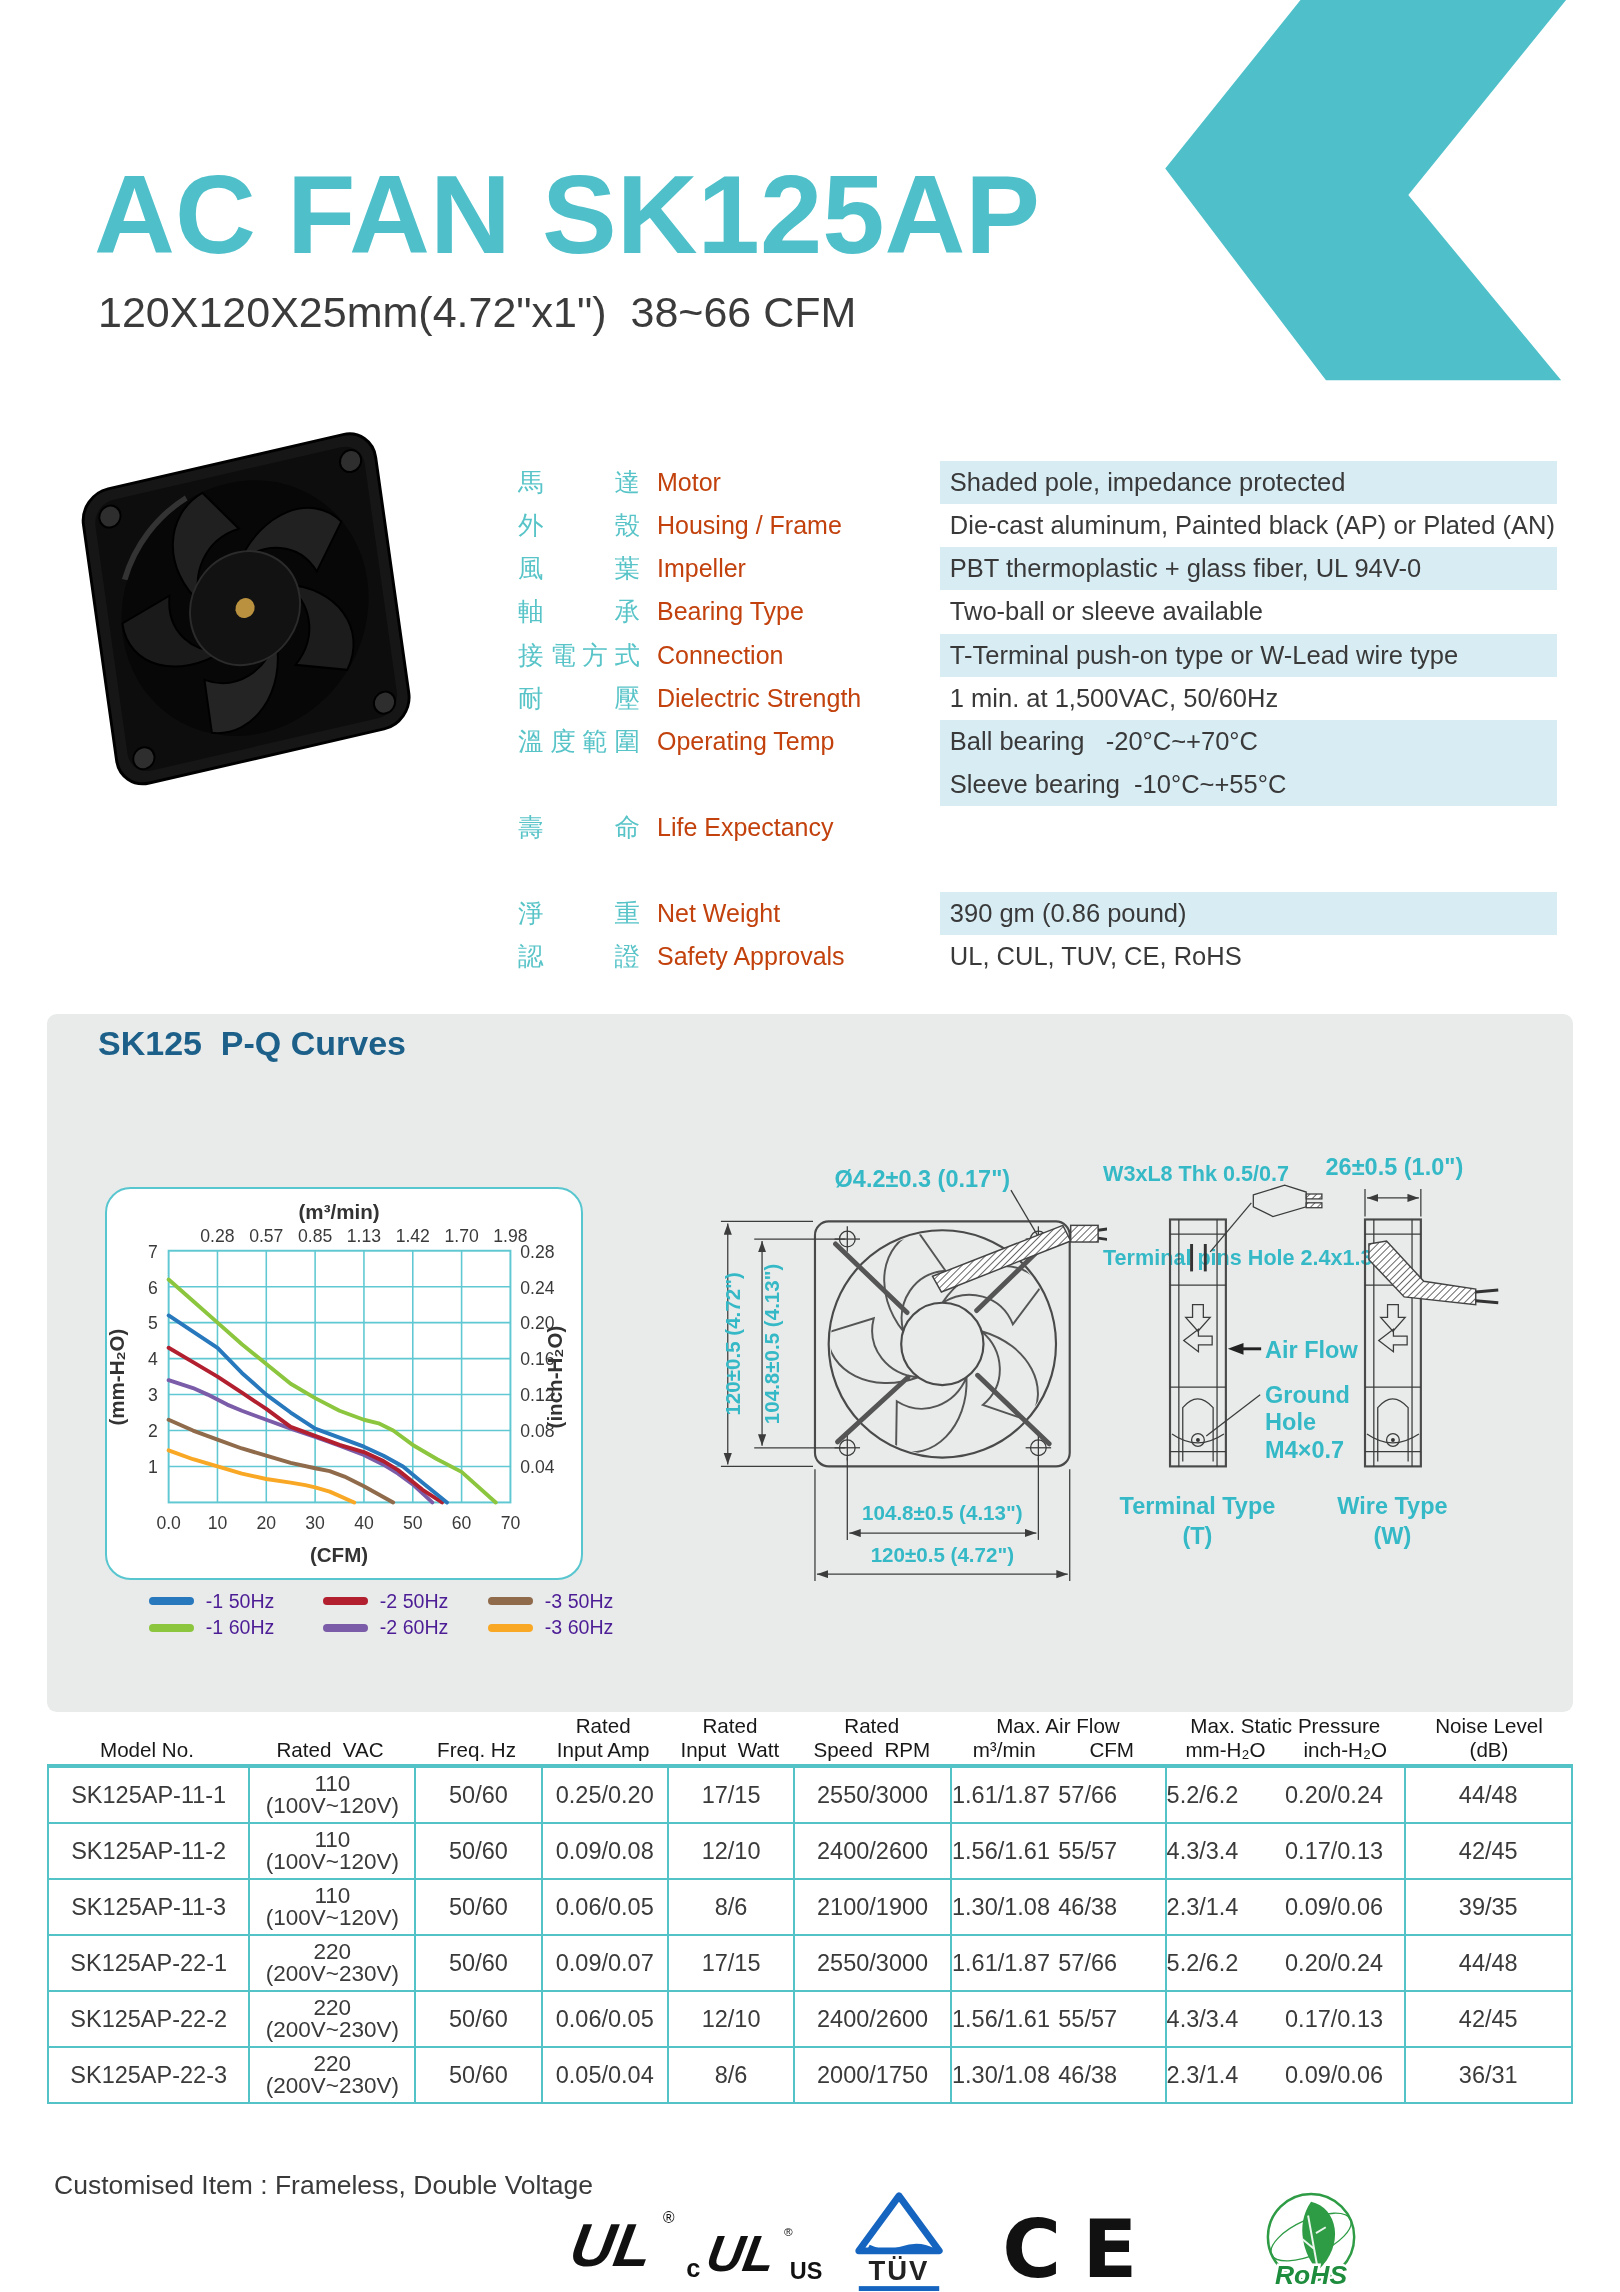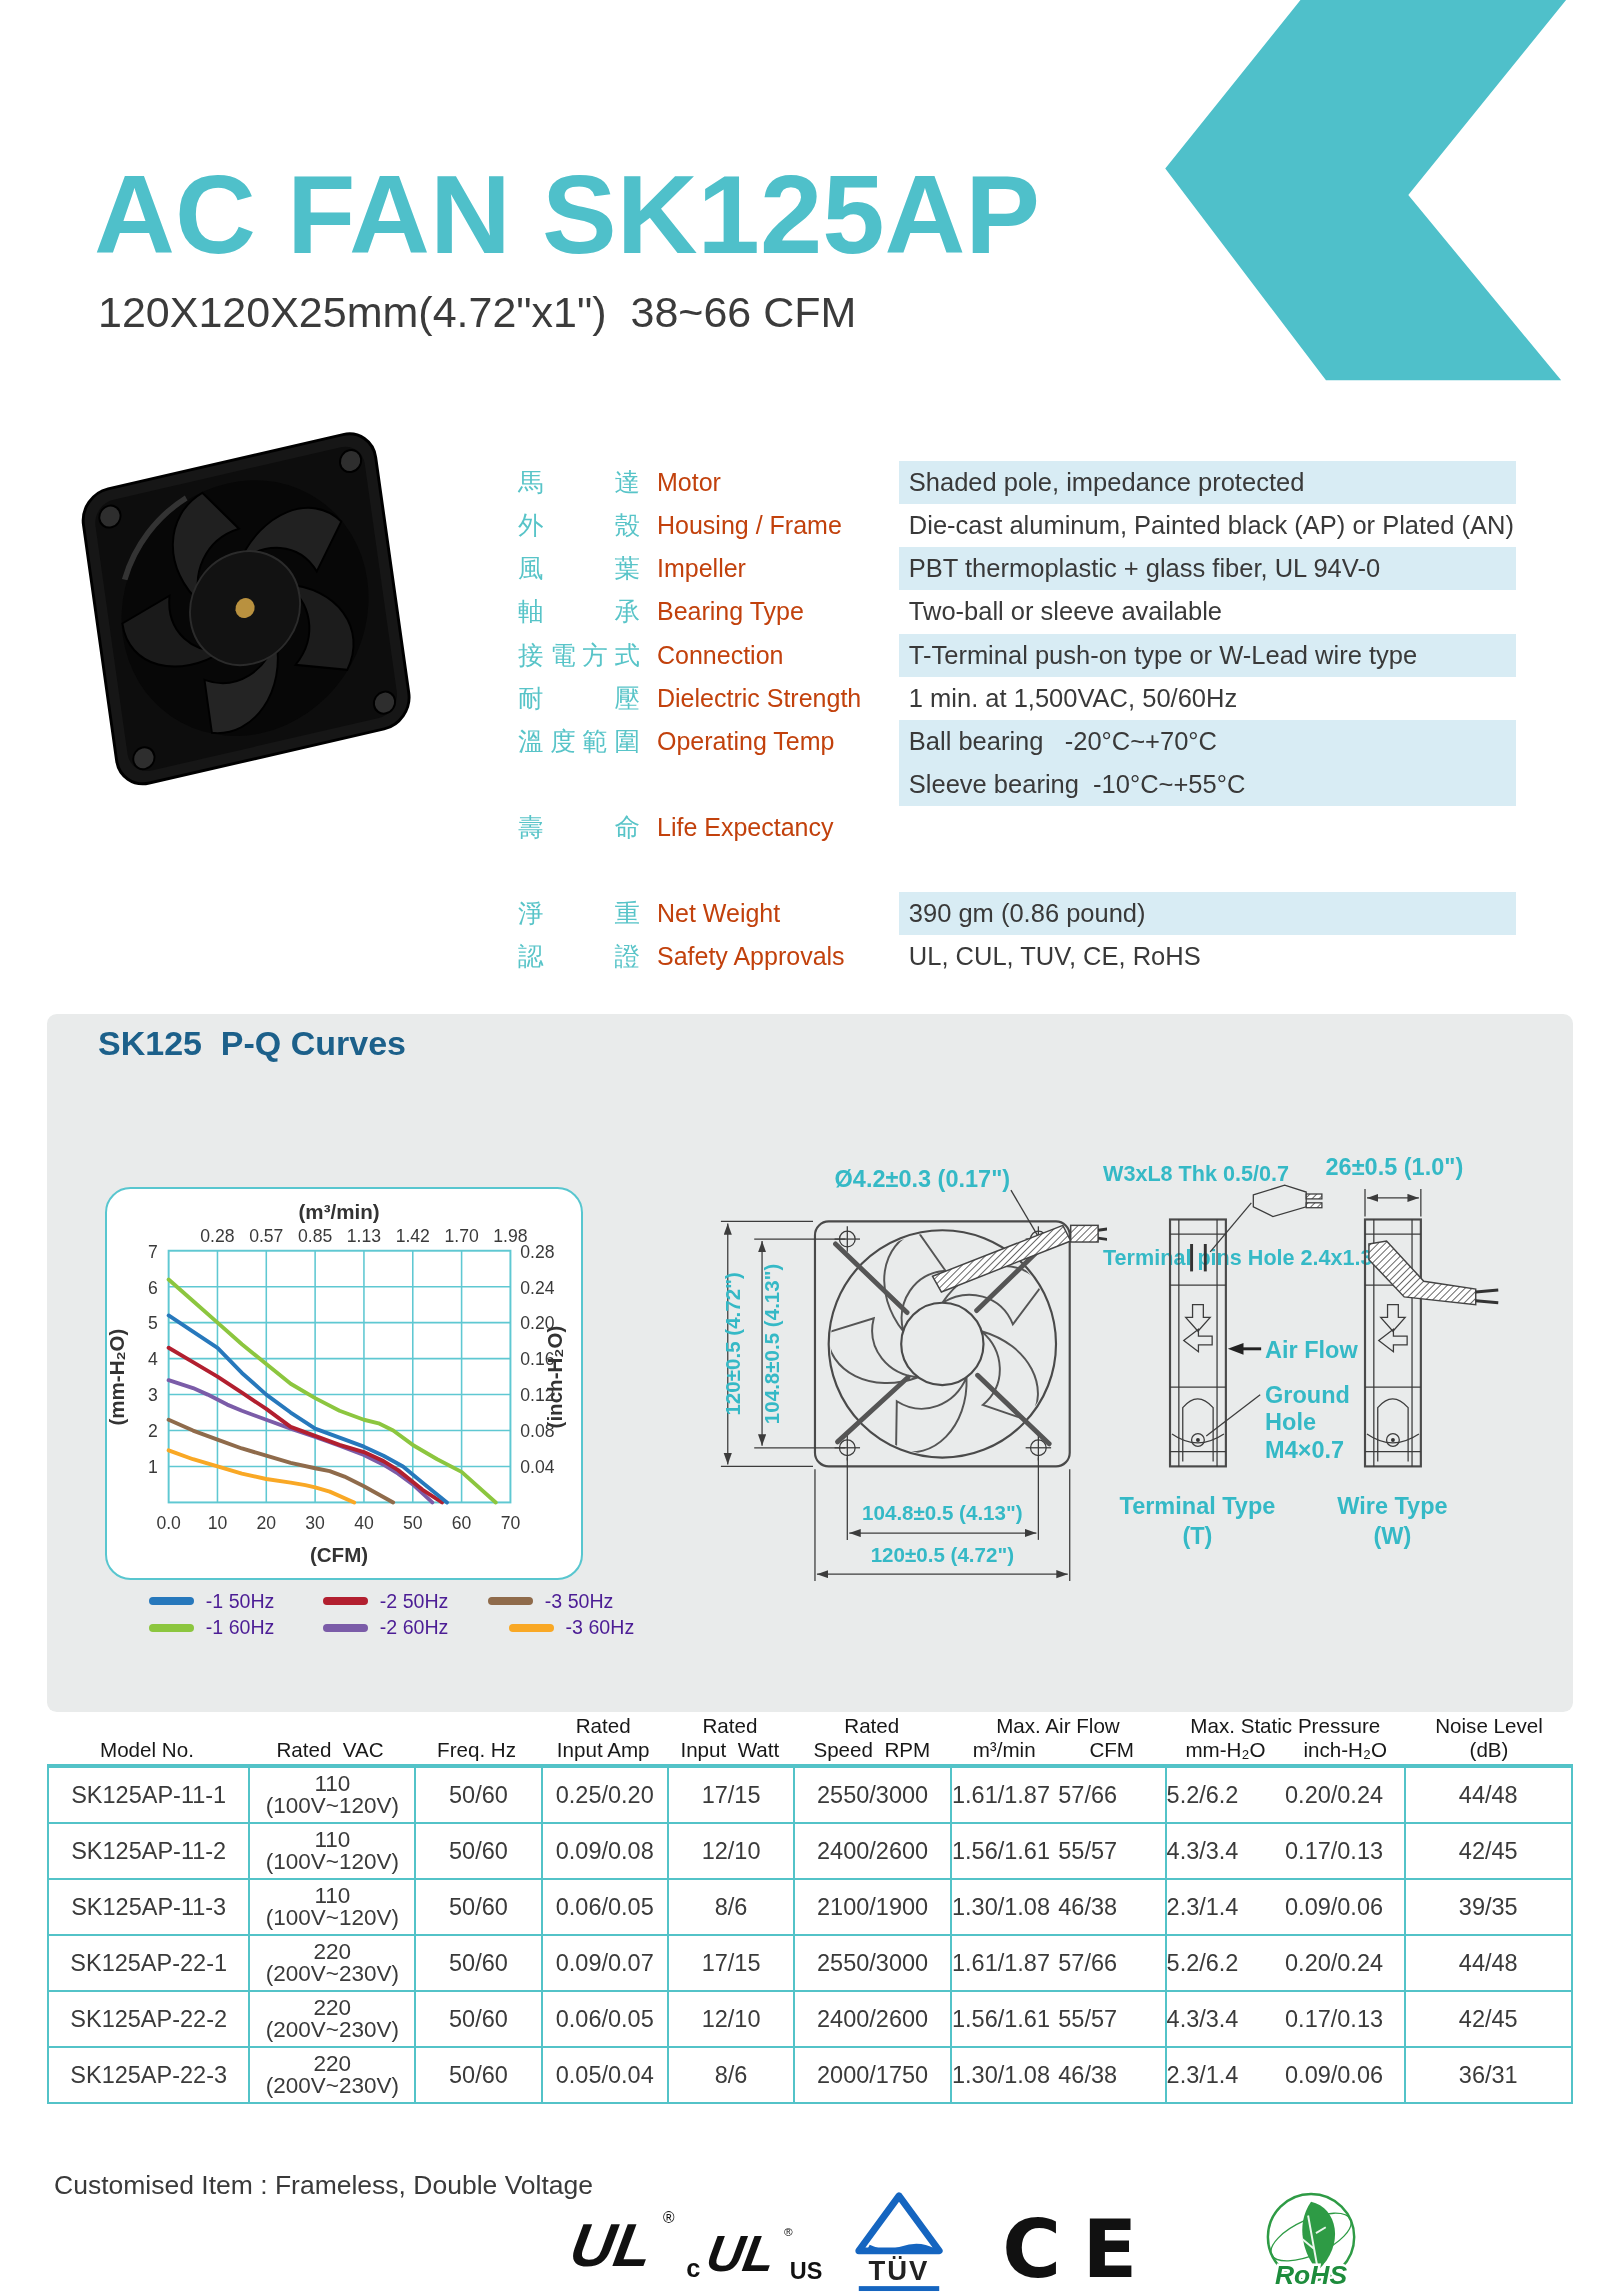--- a/index.html
+++ b/index.html
@@ -14,21 +14,21 @@
 
   
   .fan-photo{position:absolute;left:51px;top:319px;width:392px;height:588px;}
 
   
   #spec-rows{position:absolute;left:518px;top:461px;width:1024px;}
   .spec-row{position:absolute;left:0;width:100%;}
   .spec-zh{position:absolute;left:0;top:0;width:122px;display:flex;justify-content:space-between;
            color:#58c4c8;font-size:25.5px;line-height:43px;}
   .spec-en{position:absolute;left:139px;top:0;width:260px;font-size:25px;color:#c2410c;line-height:43px;white-space:pre;}
-  .spec-val{position:absolute;left:381px;top:0;width:617px;}
+  .spec-val{position:absolute;left:422px;top:0;width:617px;}
   .spec-line{height:43px;line-height:43px;font-size:25.5px;color:#393939;padding-left:9.8px;white-space:pre;}
   .spec-line.hl{background:#d8ecf4;}
 
   
   .pq-panel{position:absolute;left:47px;top:1014px;width:1526px;height:698px;background:#e9ebeb;border-radius:9.8px;}
   .pq-title{position:absolute;left:51px;top:9.8px;margin:0;font-size:34px;font-weight:bold;color:#1c608a;white-space:pre;}
   .chart-card{position:absolute;left:58px;top:173px;width:474px;height:389px;background:#fff;
               border:2.9px solid #58c6cf;border-radius:25.5px;}
   .chart-card svg{position:absolute;left:-2.9px;top:-2.9px;}
   .tick{font-size:18px;fill:#3a3a3a;}
@@ -289,21 +289,21 @@
         </div>
         <div class="leg-row">
           <div class="leg-item" style="width: 174px;">
             <span class="leg-swatch" style="background: rgb(140, 198, 63);"></span>
             <span class="leg-label">-1 60Hz</span>
           </div>
           <div class="leg-item" style="width: 165px;">
             <span class="leg-swatch" style="background: rgb(123, 92, 168);"></span>
             <span class="leg-label">-2 60Hz</span>
           </div>
-          <div class="leg-item" style="width: 167px; justify-content: center;">
+          <div class="leg-item" style="width: 167px;">
             <span class="leg-swatch" style="background: rgb(249, 168, 37);"></span>
             <span class="leg-label">-3 60Hz</span>
           </div>
         </div>
       </div>
 
     <svg class="front-drawing" viewBox="0 0 500 545">
       <defs>
         <marker id="arrF" markerWidth="10" markerHeight="8" refX="9" refY="3.2" orient="auto-start-reverse">
           <path d="M0,0 L9,3.2 L0,6.4 Z" fill="#3c3c3c"></path>

